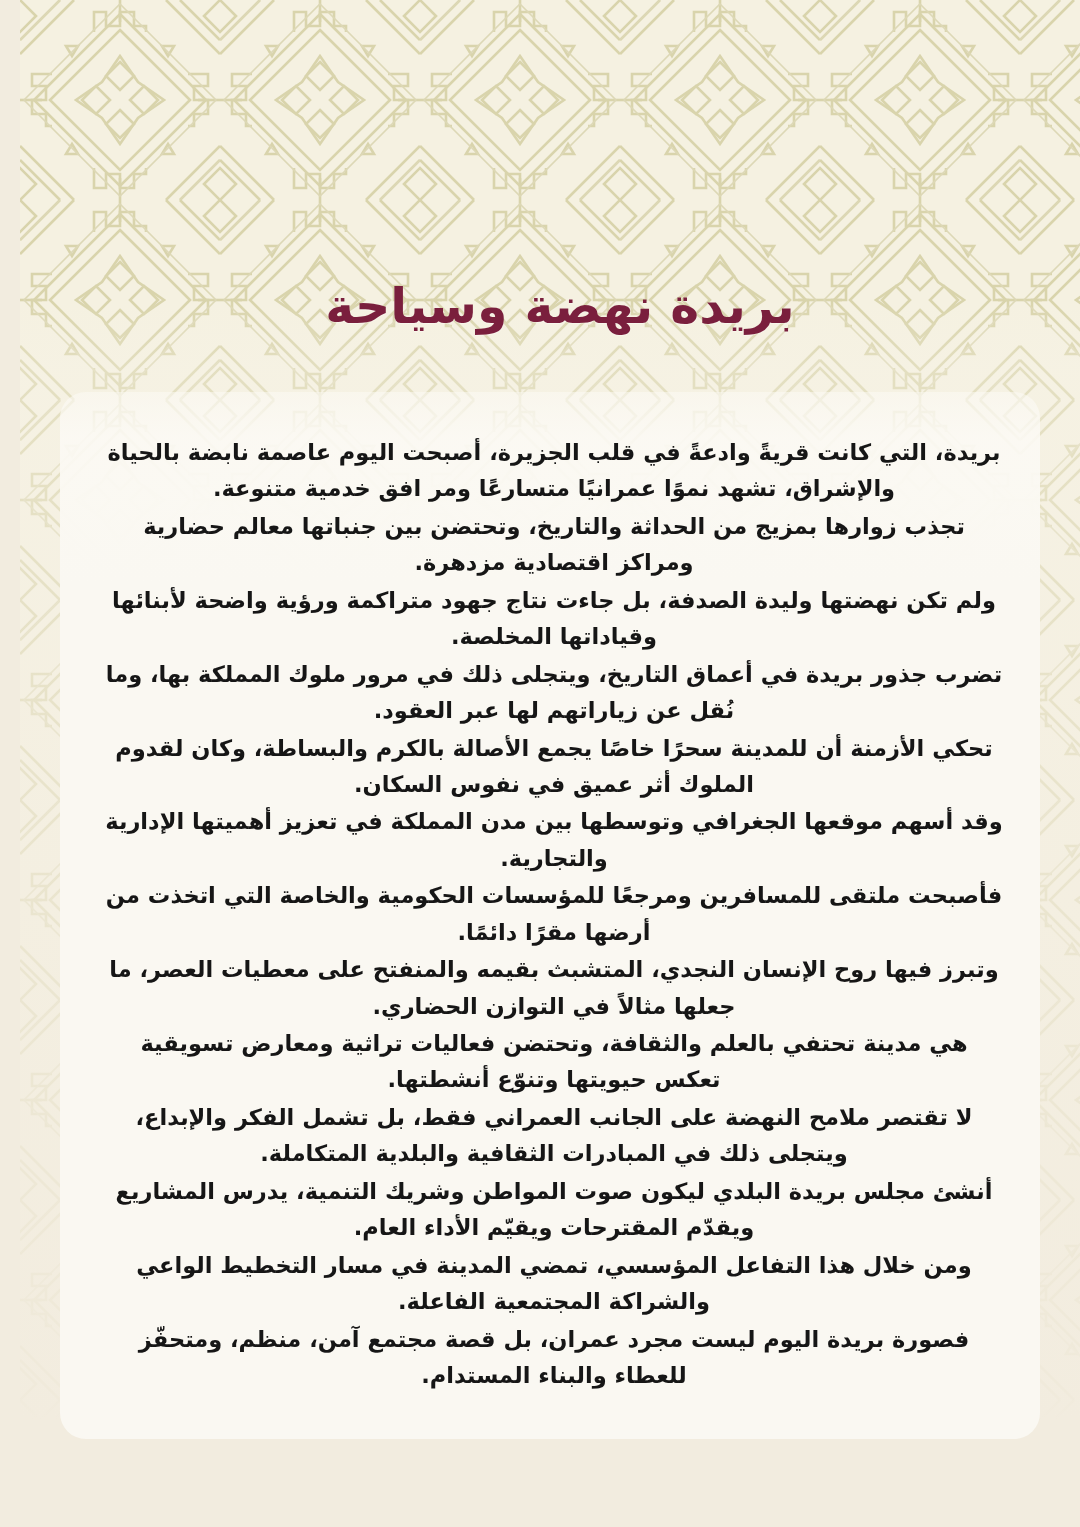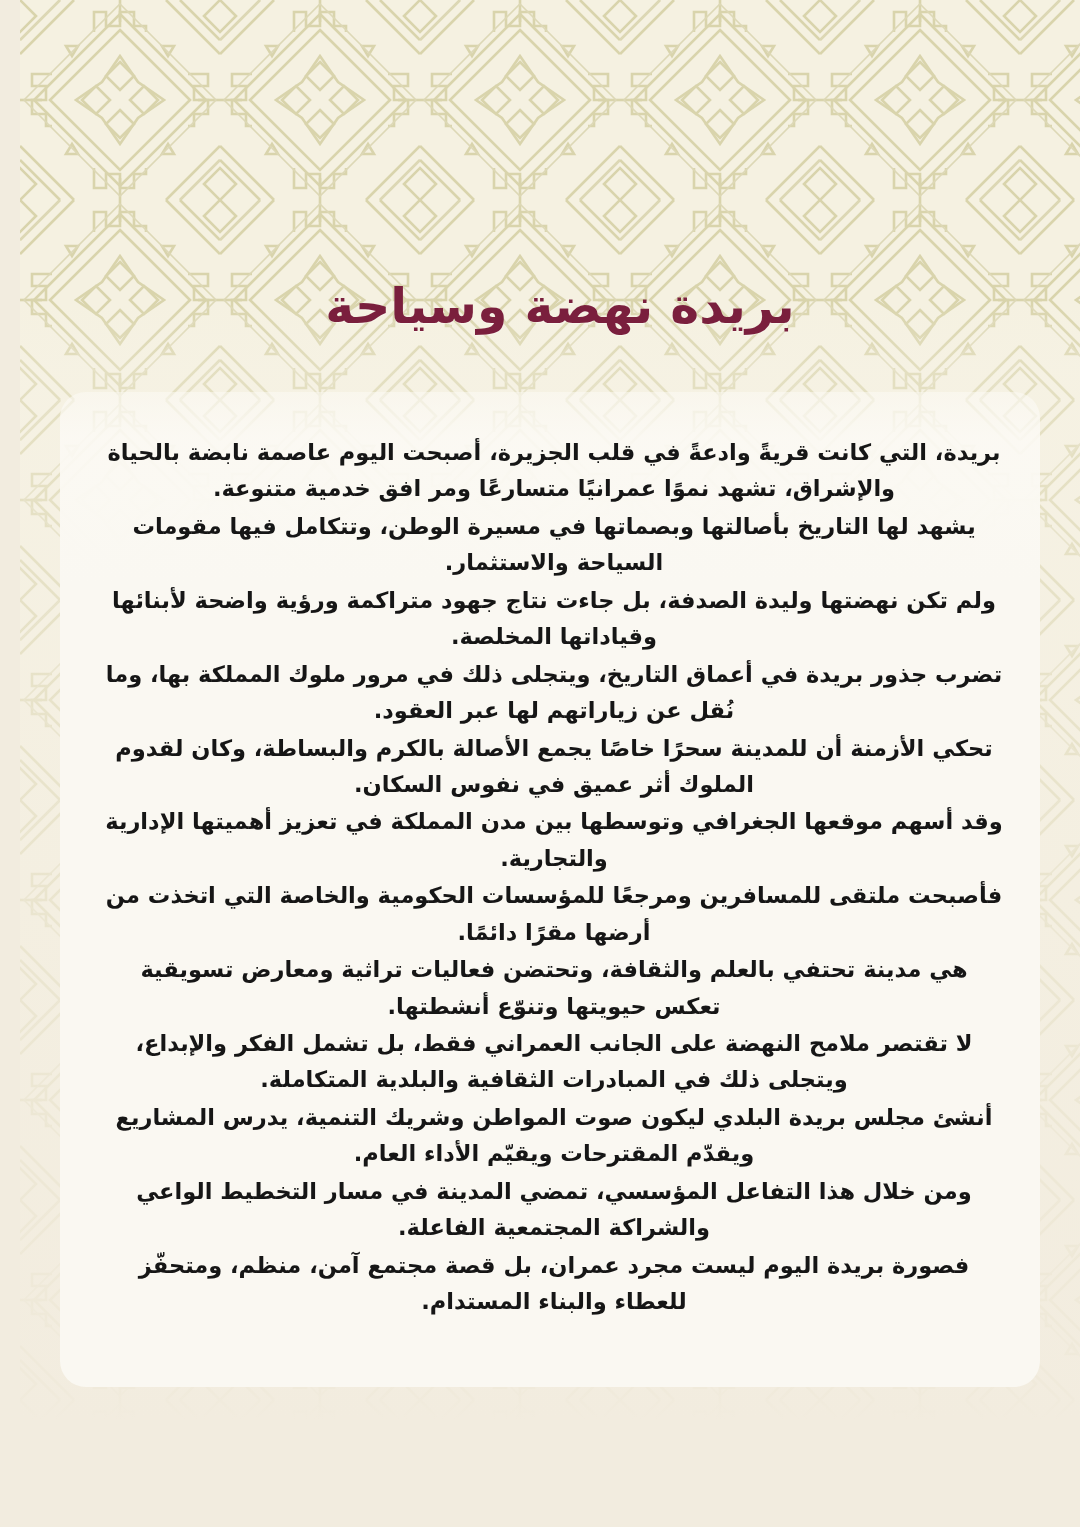--- a/index.html
+++ b/index.html
@@ -188,26 +188,27 @@
 
   <div class="pattern-fade"></div>
 
   <div class="title-wrap">
     <h1 class="poster-title">بريدة نهضة وسياحة</h1>
   </div>
 
   <div class="content-card">
     <div class="article-body">
       <p>بريدة، التي كانت قريةً وادعةً في قلب الجزيرة، أصبحت اليوم عاصمة نابضة بالحياة والإشراق، تشهد نموًا عمرانيًا متسارعًا ومر افق خدمية متنوعة.</p>
-      <p>يشهد لها التاريخ بأصالتها وبصماتها في مسيرة الوطن، وتتكامل فيها مقومات السياحة والاستثمار.</p>
+      <p>تجذب زوارها بمزيج من الحداثة والتاريخ، وتحتضن بين جنباتها معالم حضارية ومراكز اقتصادية مزدهرة.</p>
       <p>ولم تكن نهضتها وليدة الصدفة، بل جاءت نتاج جهود متراكمة ورؤية واضحة لأبنائها وقياداتها المخلصة.</p>
       <p>تضرب جذور بريدة في أعماق التاريخ، ويتجلى ذلك في مرور ملوك المملكة بها، وما نُقل عن زياراتهم لها عبر العقود.</p>
       <p>تحكي الأزمنة أن للمدينة سحرًا خاصًا يجمع الأصالة بالكرم والبساطة، وكان لقدوم الملوك أثر عميق في نفوس السكان.</p>
       <p>وقد أسهم موقعها الجغرافي وتوسطها بين مدن المملكة في تعزيز أهميتها الإدارية والتجارية.</p>
       <p>فأصبحت ملتقى للمسافرين ومرجعًا للمؤسسات الحكومية والخاصة التي اتخذت من أرضها مقرًا دائمًا.</p>
+      <p>وتبرز فيها روح الإنسان النجدي، المتشبث بقيمه والمنفتح على معطيات العصر، ما جعلها مثالاً في التوازن الحضاري.</p>
       <p>هي مدينة تحتفي بالعلم والثقافة، وتحتضن فعاليات تراثية ومعارض تسويقية تعكس حيويتها وتنوّع أنشطتها.</p>
       <p>لا تقتصر ملامح النهضة على الجانب العمراني فقط، بل تشمل الفكر والإبداع، ويتجلى ذلك في المبادرات الثقافية والبلدية المتكاملة.</p>
       <p>أنشئ مجلس بريدة البلدي ليكون صوت المواطن وشريك التنمية، يدرس المشاريع ويقدّم المقترحات ويقيّم الأداء العام.</p>
       <p>ومن خلال هذا التفاعل المؤسسي، تمضي المدينة في مسار التخطيط الواعي والشراكة المجتمعية الفاعلة.</p>
       <p class="tight">فصورة بريدة اليوم ليست مجرد عمران، بل قصة مجتمع آمن، منظم، ومتحفّز للعطاء والبناء المستدام.</p>
     </div>
   </div>
 
 </div>
 

